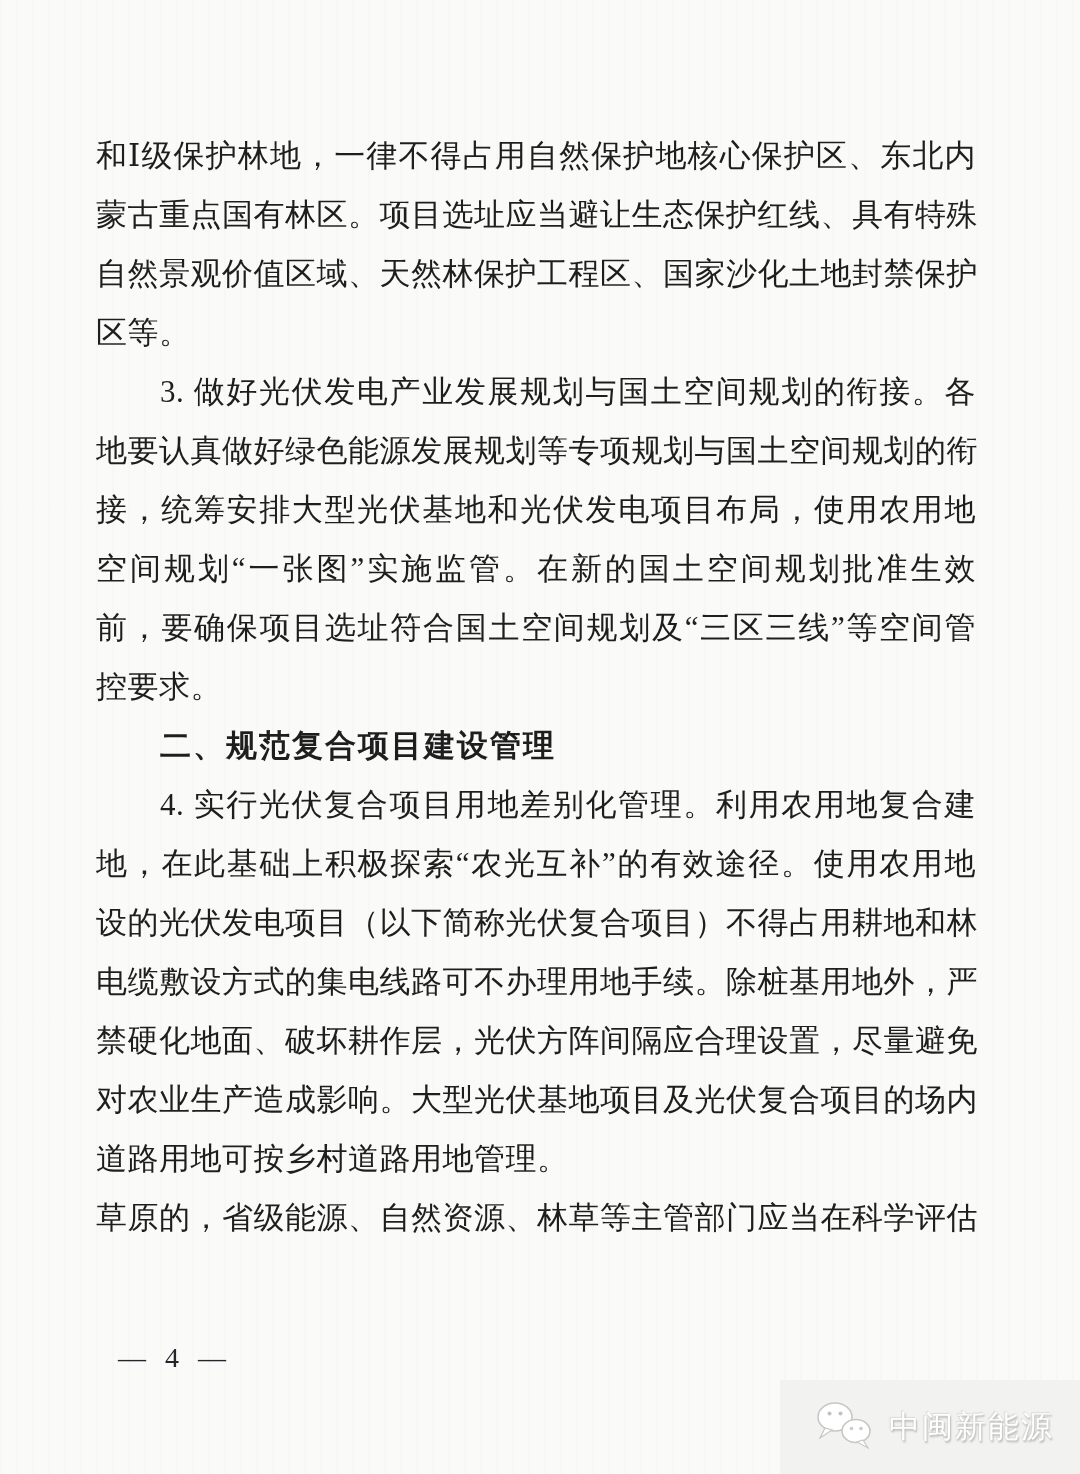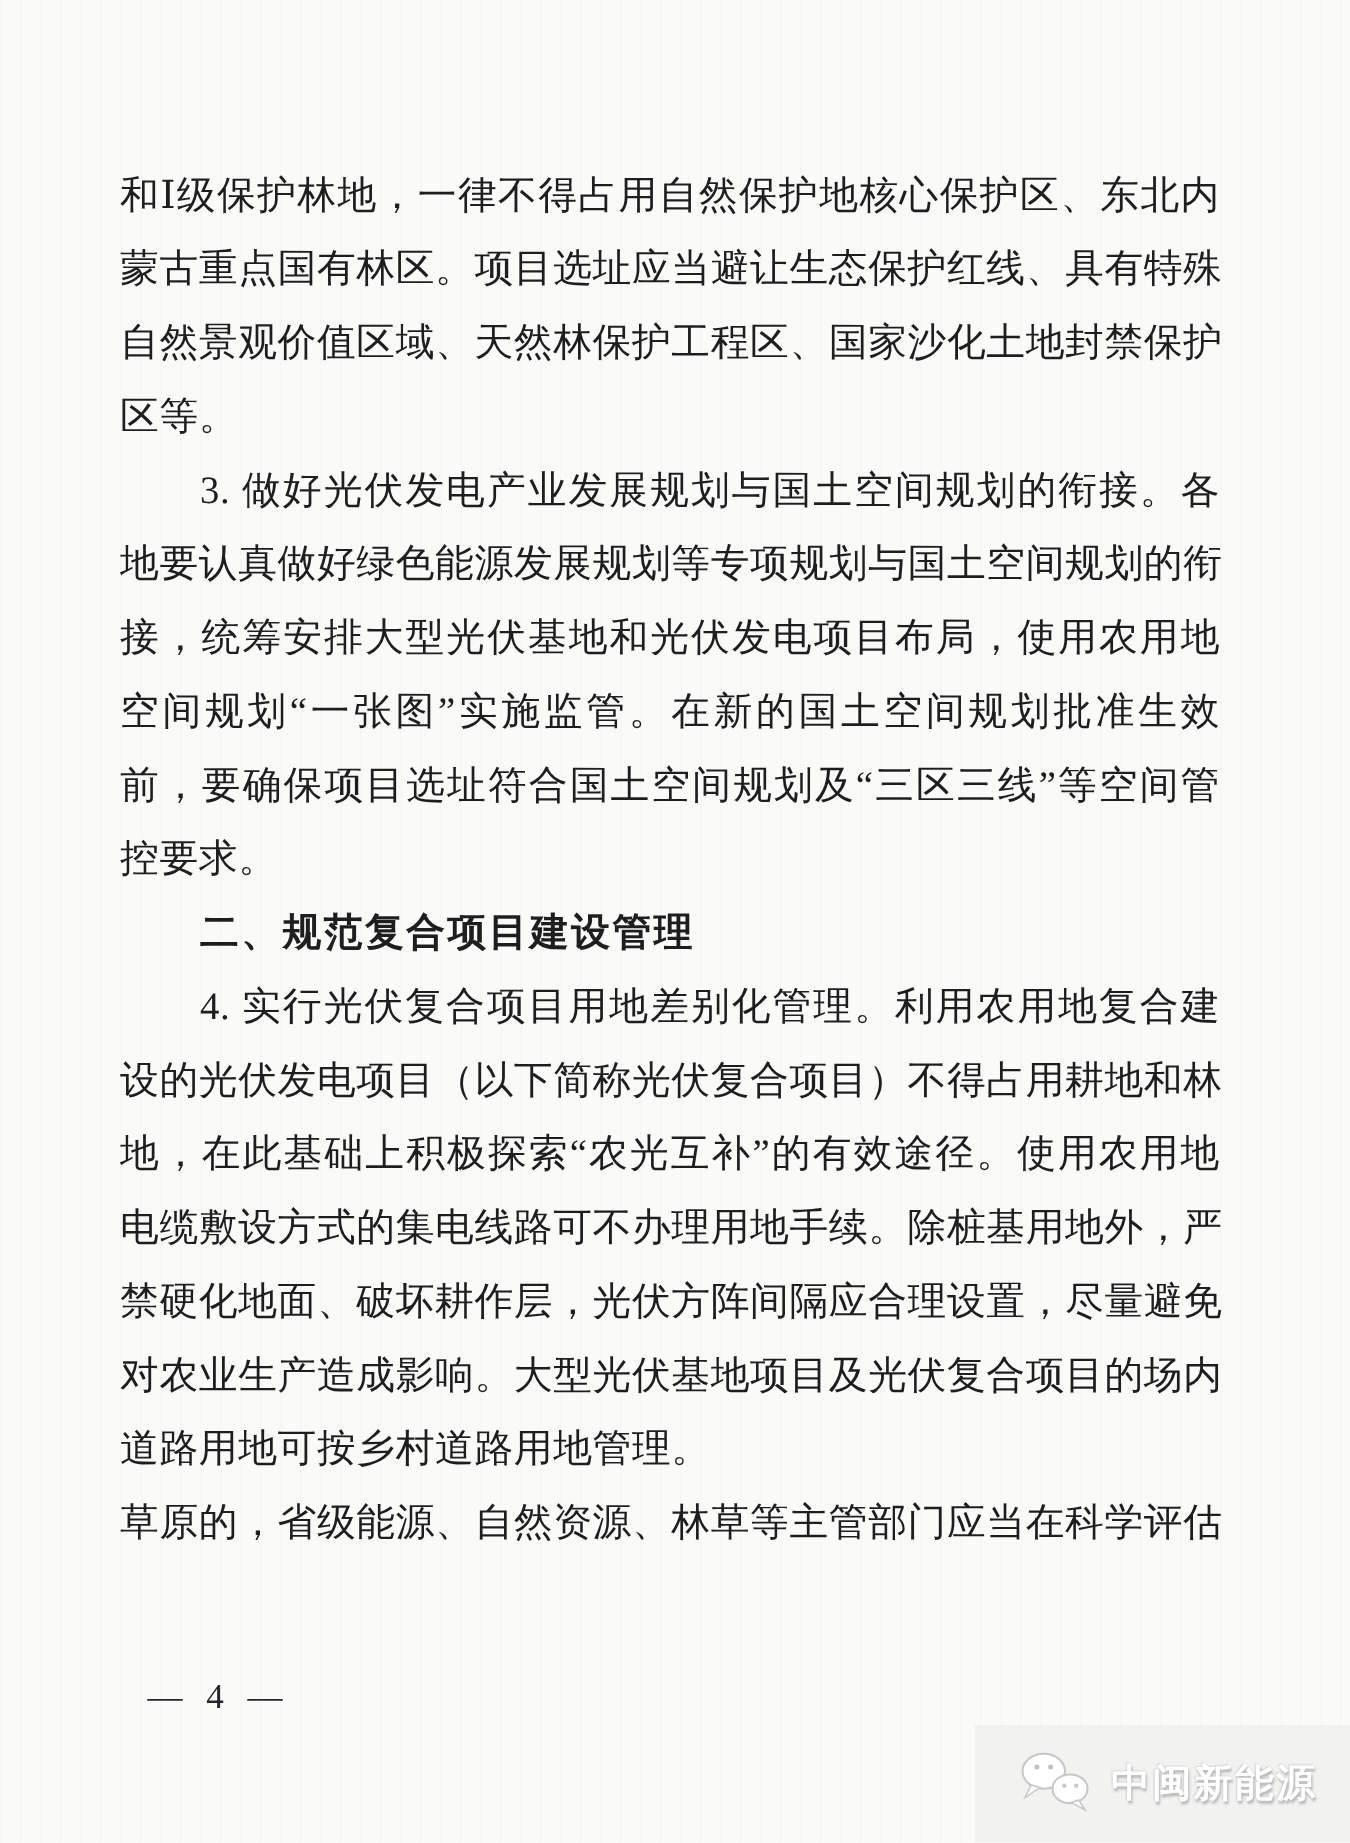--- a/index.html
+++ b/index.html
@@ -74,21 +74,21 @@
     padding-right: 26px;
     box-sizing: border-box;
   }
   .watermark-icon {
     margin-right: 12px;
     flex: 0 0 auto;
   }
   .watermark-label {
     font-family: "Liberation Sans", "DejaVu Sans", sans-serif;
     font-size: 31px;
-    font-weight: 700;
+    font-weight: 400;
     color: #ffffff;
     letter-spacing: 2px;
     text-shadow: 1px 2px 2px #b7b9b7, -1px -1px 1px #d8dad8, 0 0 1px #c6c8c6;
   }
 </style>
 </head>
 <body>
 
 <div class="scan-texture"></div>
 
@@ -98,22 +98,22 @@
     <div class="line"><span class="body-text">自然景观价值区域、天然林保护工程区、国家沙化土地封禁保护</span></div>
     <div class="line last"><span class="body-text">区等。</span></div>
     <div class="line indent"><span class="lead">3. 做好光伏发电产业发展规划与国土空间规划的衔接。</span><span class="body-text">各</span></div>
     <div class="line"><span class="body-text">地要认真做好绿色能源发展规划等专项规划与国土空间规划的衔</span></div>
     <div class="line"><span class="body-text">接，统筹安排大型光伏基地和光伏发电项目布局，使用农用地</span></div>
     <div class="line"><span class="body-text">空间规划“一张图”实施监管。在新的国土空间规划批准生效</span></div>
     <div class="line"><span class="body-text">前，要确保项目选址符合国土空间规划及“三区三线”等空间管</span></div>
     <div class="line last"><span class="body-text">控要求。</span></div>
     <div class="line indent last heading"><span class="body-text">二、规范复合项目建设管理</span></div>
     <div class="line indent"><span class="lead">4. 实行光伏复合项目用地差别化管理。</span><span class="body-text">利用农用地复合建</span></div>
+    <div class="line"><span class="body-text">地，在此基础上积极探索“农光互补”的有效途径。使用农用地</span></div>
     <div class="line"><span class="body-text">设的光伏发电项目（以下简称光伏复合项目）不得占用耕地和林</span></div>
-    <div class="line"><span class="body-text">地，在此基础上积极探索“农光互补”的有效途径。使用农用地</span></div>
     <div class="line"><span class="body-text">电缆敷设方式的集电线路可不办理用地手续。除桩基用地外，严</span></div>
     <div class="line"><span class="body-text">禁硬化地面、破坏耕作层，光伏方阵间隔应合理设置，尽量避免</span></div>
     <div class="line"><span class="body-text">对农业生产造成影响。大型光伏基地项目及光伏复合项目的场内</span></div>
     <div class="line last"><span class="body-text">道路用地可按乡村道路用地管理。</span></div>
     <div class="line"><span class="body-text">草原的，省级能源、自然资源、林草等主管部门应当在科学评估</span></div>
   </div>
 
 <div class="page-footer">— 4 —</div>
 
 <div class="watermark">

